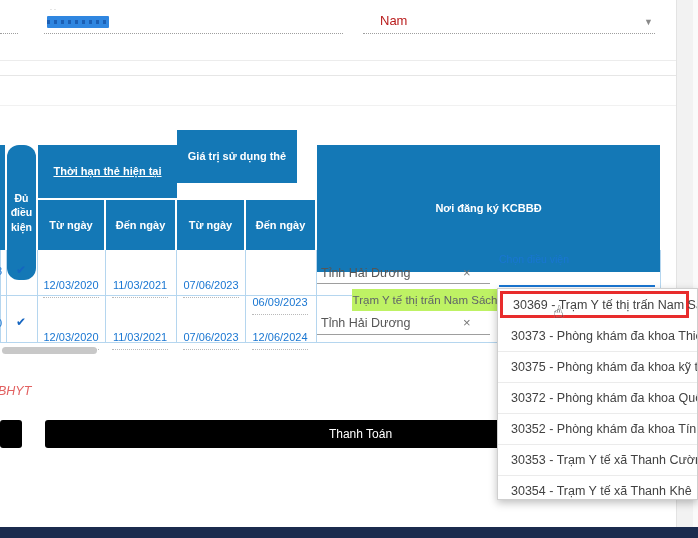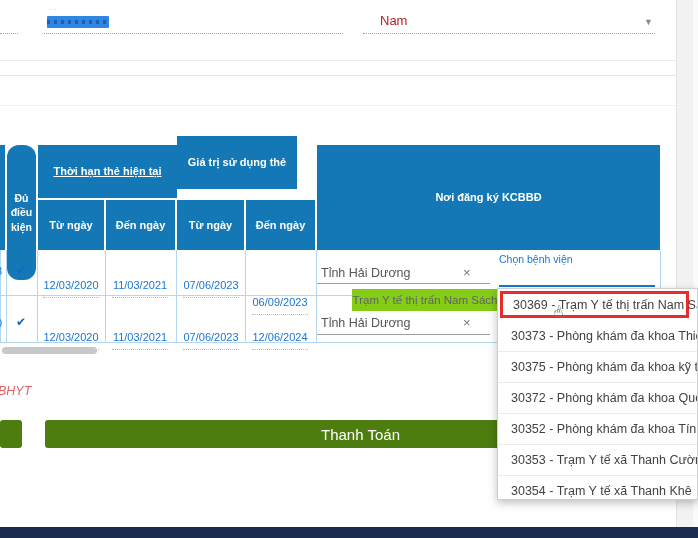--- a/index.html
+++ b/index.html
@@ -38,27 +38,27 @@
   .place-input{position:absolute;color:#565656;font-size:12.5px;}
   .place-underline{position:absolute;height:1px;background:#9e9e9e;}
   .clear-x{position:absolute;color:#757575;font-size:13px;cursor:pointer;}
   .choose-label{position:absolute;color:#1976d2;font-size:10.5px;}
   .focus-underline{position:absolute;height:2px;background:#1976d2;}
   .h-scroll-thumb{position:absolute;left:2px;top:347px;width:95px;height:7px;
      background:#c8c8c8;border-radius:4px;}
   
   .note-red{position:absolute;left:-2px;top:384px;color:#e26060;font-size:12.5px;
      font-style:italic;font-weight:500;}
-  .btn-blue{position:absolute;background:#4d7c0f;border-radius:3px;border:none;
-     color:#fff;font-size:15px;display:flex;align-items:center;justify-content:center;
+  .btn-blue{position:absolute;background:#000000;border-radius:3px;border:none;
+     color:#fff;font-size:12px;display:flex;align-items:center;justify-content:center;
      font-family:inherit;cursor:pointer;}
   .bottom-bar{position:absolute;left:0;top:527px;width:698px;height:11px;background:#1b2b4e;}
   
   .tooltip{position:absolute;left:352px;top:289px;width:146px;height:22px;
-     background:#84cc16;color:#5f6368;font-size:11.5px;display:flex;align-items:center;
+     background:#bef264;color:#5f6368;font-size:11.5px;display:flex;align-items:center;
      justify-content:center;z-index:5;}
   
   .dropdown{position:absolute;left:497px;top:288px;width:201px;height:212px;
      background:#fff;border:1px solid #cfcfcf;box-shadow:0 3px 8px rgba(0,0,0,.25);
      z-index:6;overflow:hidden;box-sizing:border-box;}
   .dd-item{position:relative;height:31px;display:flex;align-items:center;
      padding-left:13px;font-size:12.5px;color:#424242;white-space:nowrap;cursor:pointer;
      box-sizing:border-box;}
   .dd-item + .dd-item{border-top:1px solid #ebebeb;}
   .dd-item.highlight{border:3px solid #e82c2c;height:27px;margin:2px 0 0 2px;width:189px;
@@ -82,22 +82,22 @@
   <div class="hline" style="left:0;top:60px;width:676px;"></div>
   <div class="hline" style="left:0;top:75px;width:676px;background:#e6e6e6;"></div>
   <div class="hline" style="left:0;top:105px;width:676px;background:#f1f1f1;"></div>
 
   <div class="v-scroll-gutter"></div>
   <div class="v-scroll-inner"></div>
 
   <div class="th" style="left:0;top:145px;width:5px;height:105px;"></div>
   <div class="th" style="left:7px;top:145px;width:29px;height:135px;font-size:10.5px;border-radius:12px;">Đủ điều kiện</div>
   <div class="th" style="left:38px;top:145px;width:139px;height:53px;text-decoration:underline;">Thời hạn thẻ hiện tại</div>
-  <div class="th" style="left:177px;top:136px;width:120px;height:53px;">Giá trị sử dụng thẻ</div>
-  <div class="th" style="left:317px;top:145px;width:343px;height:105px;">Nơi đăng ký KCBBĐ</div>
+  <div class="th" style="left:177px;top:130px;width:120px;height:53px;">Giá trị sử dụng thẻ</div>
+  <div class="th" style="left:317px;top:145px;width:343px;height:127px;">Nơi đăng ký KCBBĐ</div>
   <div class="th" style="left:38px;top:200px;width:66px;height:50px;">Từ ngày</div>
   <div class="th" style="left:106px;top:200px;width:69px;height:50px;">Đến ngày</div>
   <div class="th" style="left:177px;top:200px;width:67px;height:50px;">Từ ngày</div>
   <div class="th" style="left:246px;top:200px;width:69px;height:50px;">Đến ngày</div>
 
   <div class="vline" style="left:0;top:250px;height:92px;"></div>
   <div class="vline" style="left:6px;top:250px;height:92px;"></div>
   <div class="vline" style="left:37px;top:250px;height:92px;"></div>
   <div class="vline" style="left:105px;top:250px;height:92px;"></div>
   <div class="vline" style="left:176px;top:250px;height:92px;"></div>
@@ -109,21 +109,21 @@
 
   <div class="stub-num" style="left:0;top:265px;"><span>8</span></div>
   <div class="check" style="left:16px;top:263px;">✔</div>
   <div class="date-cell" style="left:43px;top:265px;width:56px;">12/03/2020</div>
   <div class="date-cell" style="left:112px;top:265px;width:56px;">11/03/2021</div>
   <div class="date-cell" style="left:183px;top:265px;width:56px;">07/06/2023</div>
   <div class="date-cell" style="left:252px;top:282px;width:56px;">06/09/2023</div>
   <div class="place-input" style="left:321px;top:266px;">Tỉnh Hải Dương</div>
   <div class="clear-x" style="left:463px;top:265px;">×</div>
   <div class="place-underline" style="left:317px;top:283px;width:173px;"></div>
-  <div class="choose-label" style="left:499px;top:253px;">Chọn bệnh viện</div>
+  <div class="choose-label" style="left:499px;top:253px;">Chọn điều viện</div>
   <div class="focus-underline" style="left:499px;top:285px;width:156px;"></div>
 
   <div class="stub-num" style="left:0;top:317px;"><span>0</span></div>
   <div class="check" style="left:16px;top:315px;">✔</div>
   <div class="date-cell" style="left:43px;top:317px;width:56px;">12/03/2020</div>
   <div class="date-cell" style="left:112px;top:317px;width:56px;">11/03/2021</div>
   <div class="date-cell" style="left:183px;top:317px;width:56px;">07/06/2023</div>
   <div class="date-cell" style="left:252px;top:317px;width:56px;">12/06/2024</div>
   <div class="place-input" style="left:321px;top:316px;">Tỉnh Hải Dương</div>
   <div class="clear-x" style="left:463px;top:315px;">×</div>

